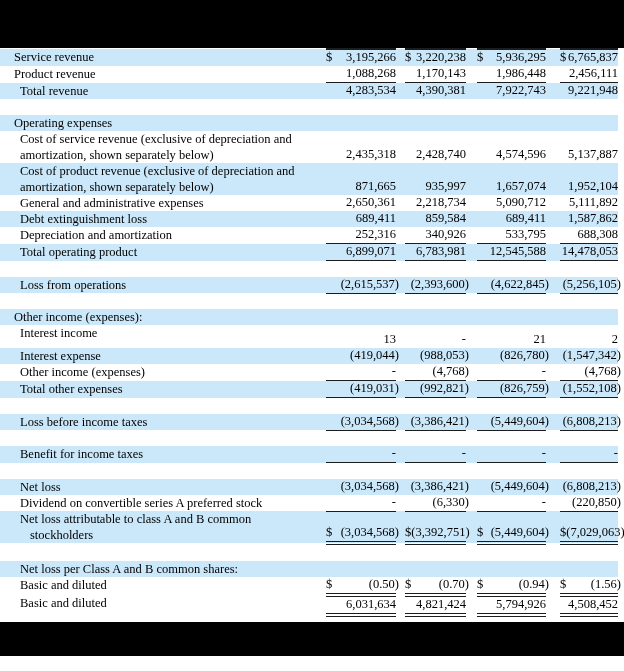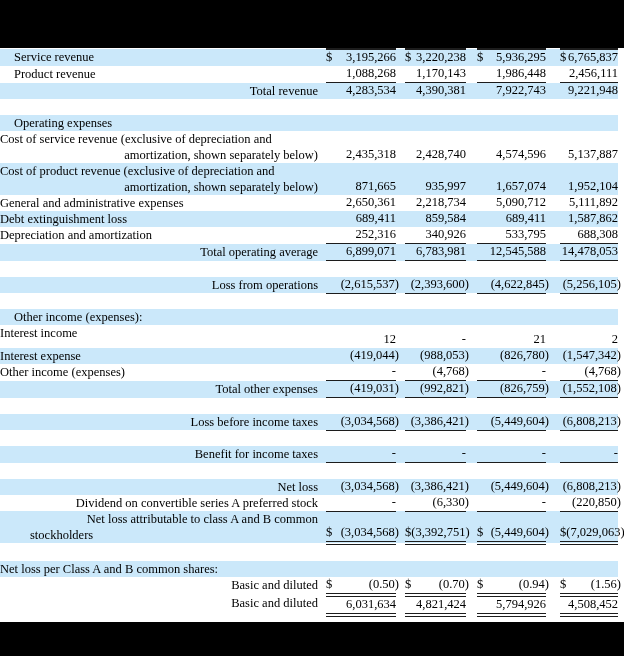--- a/index.html
+++ b/index.html
@@ -15,22 +15,22 @@
   table.fin{
     border-collapse:collapse;table-layout:fixed;width:624px;
     font-size:12.5px;
   }
   tr.blue{background:var(--blue,#cbe8fa);}
   tr.white, tr.gap{background:#ffffff;}
   td{padding:0;vertical-align:bottom;}
   td.label{vertical-align:top;}
   td.label div{line-height:16px;white-space:nowrap;overflow:visible;}
   .ind0{padding-left:14px;}
-  .ind1{padding-left:0;}
-  .ind2{padding-left:20px;text-align:right;}
+  .ind1{padding-left:20px;}
+  .ind2{padding-left:20px;}
   .ind3{padding-left:30px;}
   td.num{text-align:right;}
   .cellwrap{line-height:15px;padding-bottom:1px;}
   .cellwrap.flex{display:flex;justify-content:space-between;align-items:baseline;}
   .val.overhang{margin-right:-3px;}
   td.num.btop{border-top:2px solid var(--rule,#1c1c1c);}
   td.num.bbottom{border-bottom:1.5px solid var(--rule,#1c1c1c);}
   td.num.bdouble{border-bottom:4px double var(--rule,#1c1c1c);}
 </style>
 </head>
@@ -246,21 +246,21 @@
           <td class="num bbottom">
             <div class="cellwrap"><span class="val">533,795</span></div>
           </td>
           <td></td>
           <td class="num bbottom">
             <div class="cellwrap"><span class="val">688,308</span></div>
           </td>
         </tr>
         <tr class="blue" style="height: 16px;">
           <td class="label">
-            <div class="ind2">Total operating average</div>
+            <div class="ind2">Total operating product</div>
           </td>
           <td></td>
           <td class="num bbottom">
             <div class="cellwrap"><span class="val">6,899,071</span></div>
           </td>
           <td></td>
           <td class="num bbottom">
             <div class="cellwrap"><span class="val">6,783,981</span></div>
           </td>
           <td></td>
@@ -311,21 +311,21 @@
           <td class="num"></td>
           <td></td>
           <td class="num"></td>
         </tr>
         <tr class="white" style="height: 23px;">
           <td class="label">
             <div class="ind1">Interest income</div>
           </td>
           <td></td>
           <td class="num">
-            <div class="cellwrap"><span class="val">12</span></div>
+            <div class="cellwrap"><span class="val">13</span></div>
           </td>
           <td></td>
           <td class="num">
             <div class="cellwrap"><span class="val">-</span></div>
           </td>
           <td></td>
           <td class="num">
             <div class="cellwrap"><span class="val">21</span></div>
           </td>
           <td></td>

